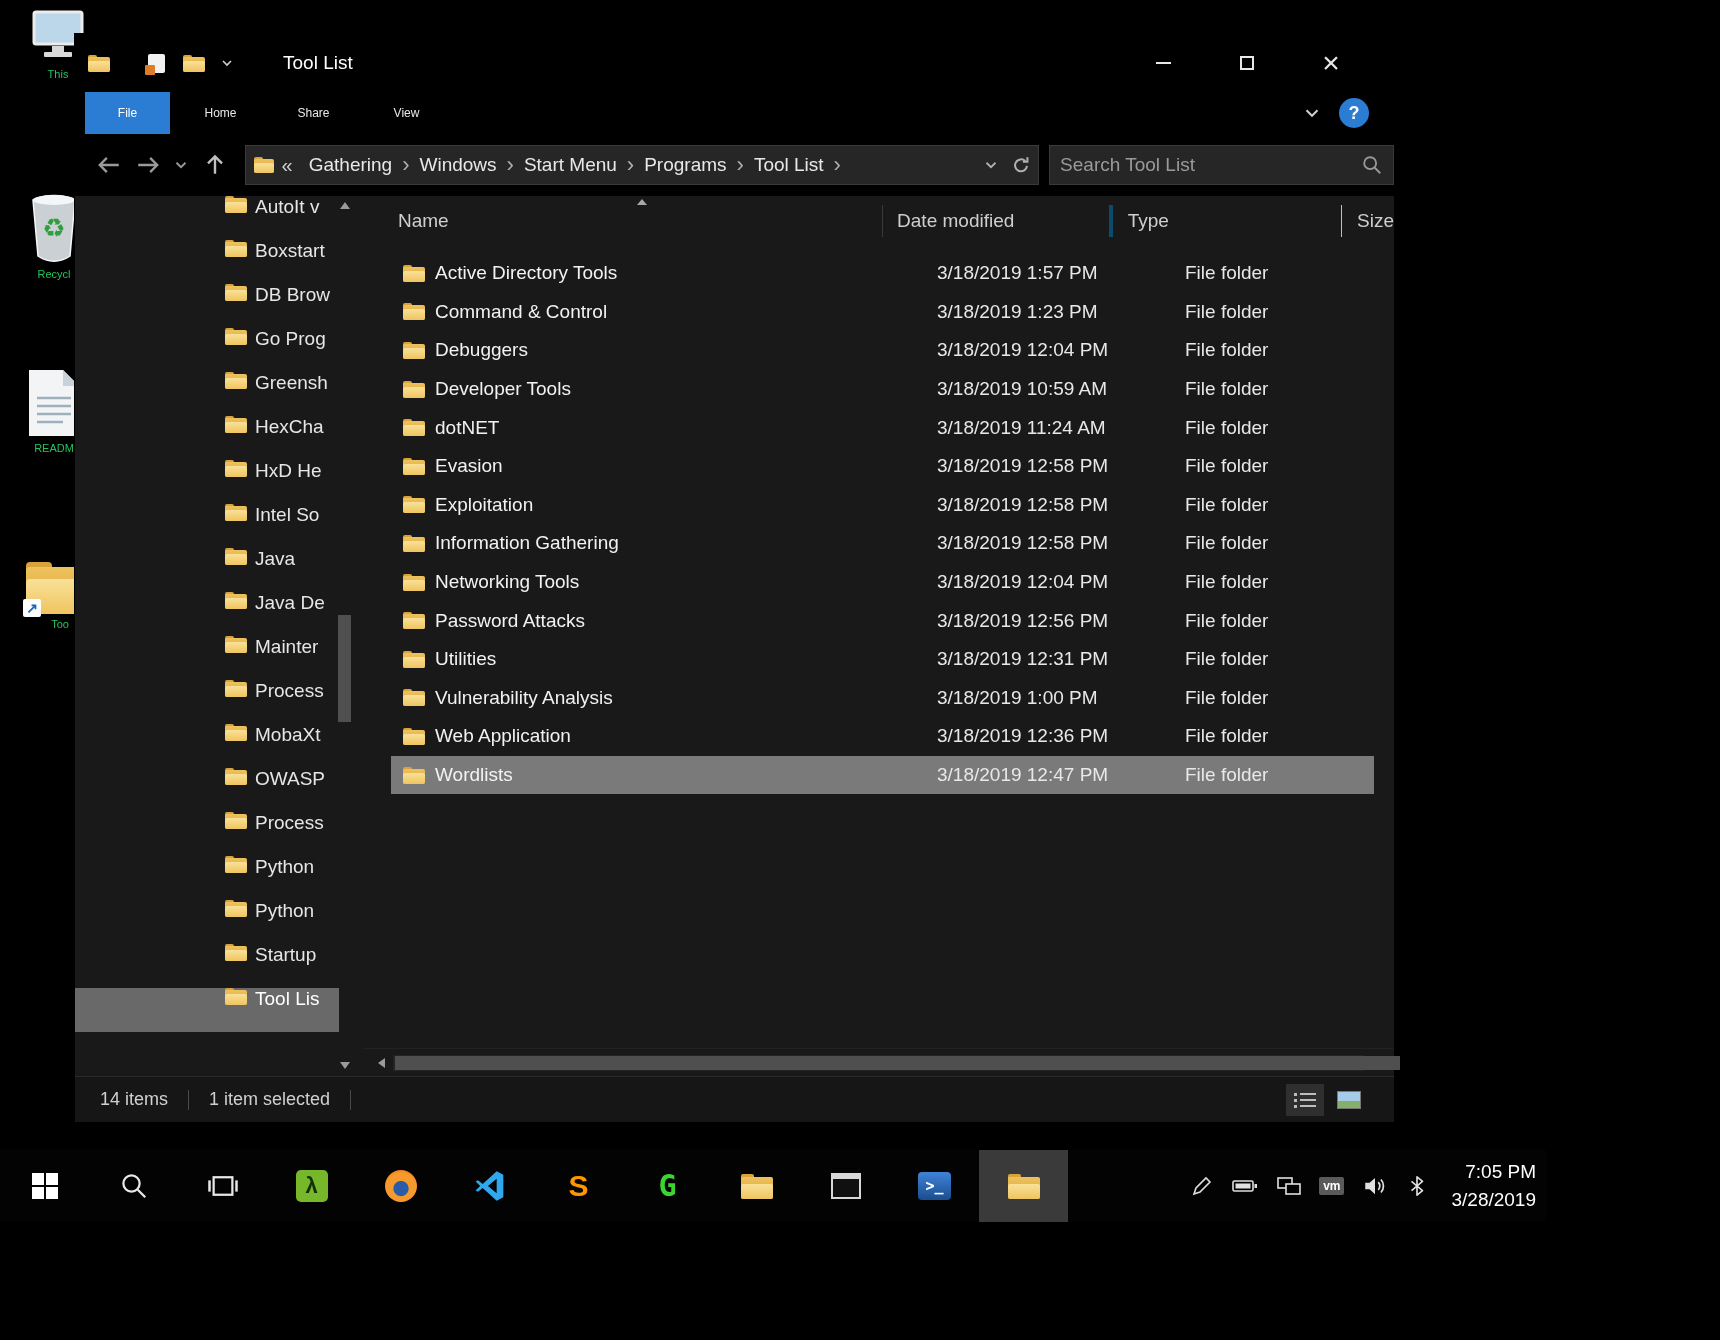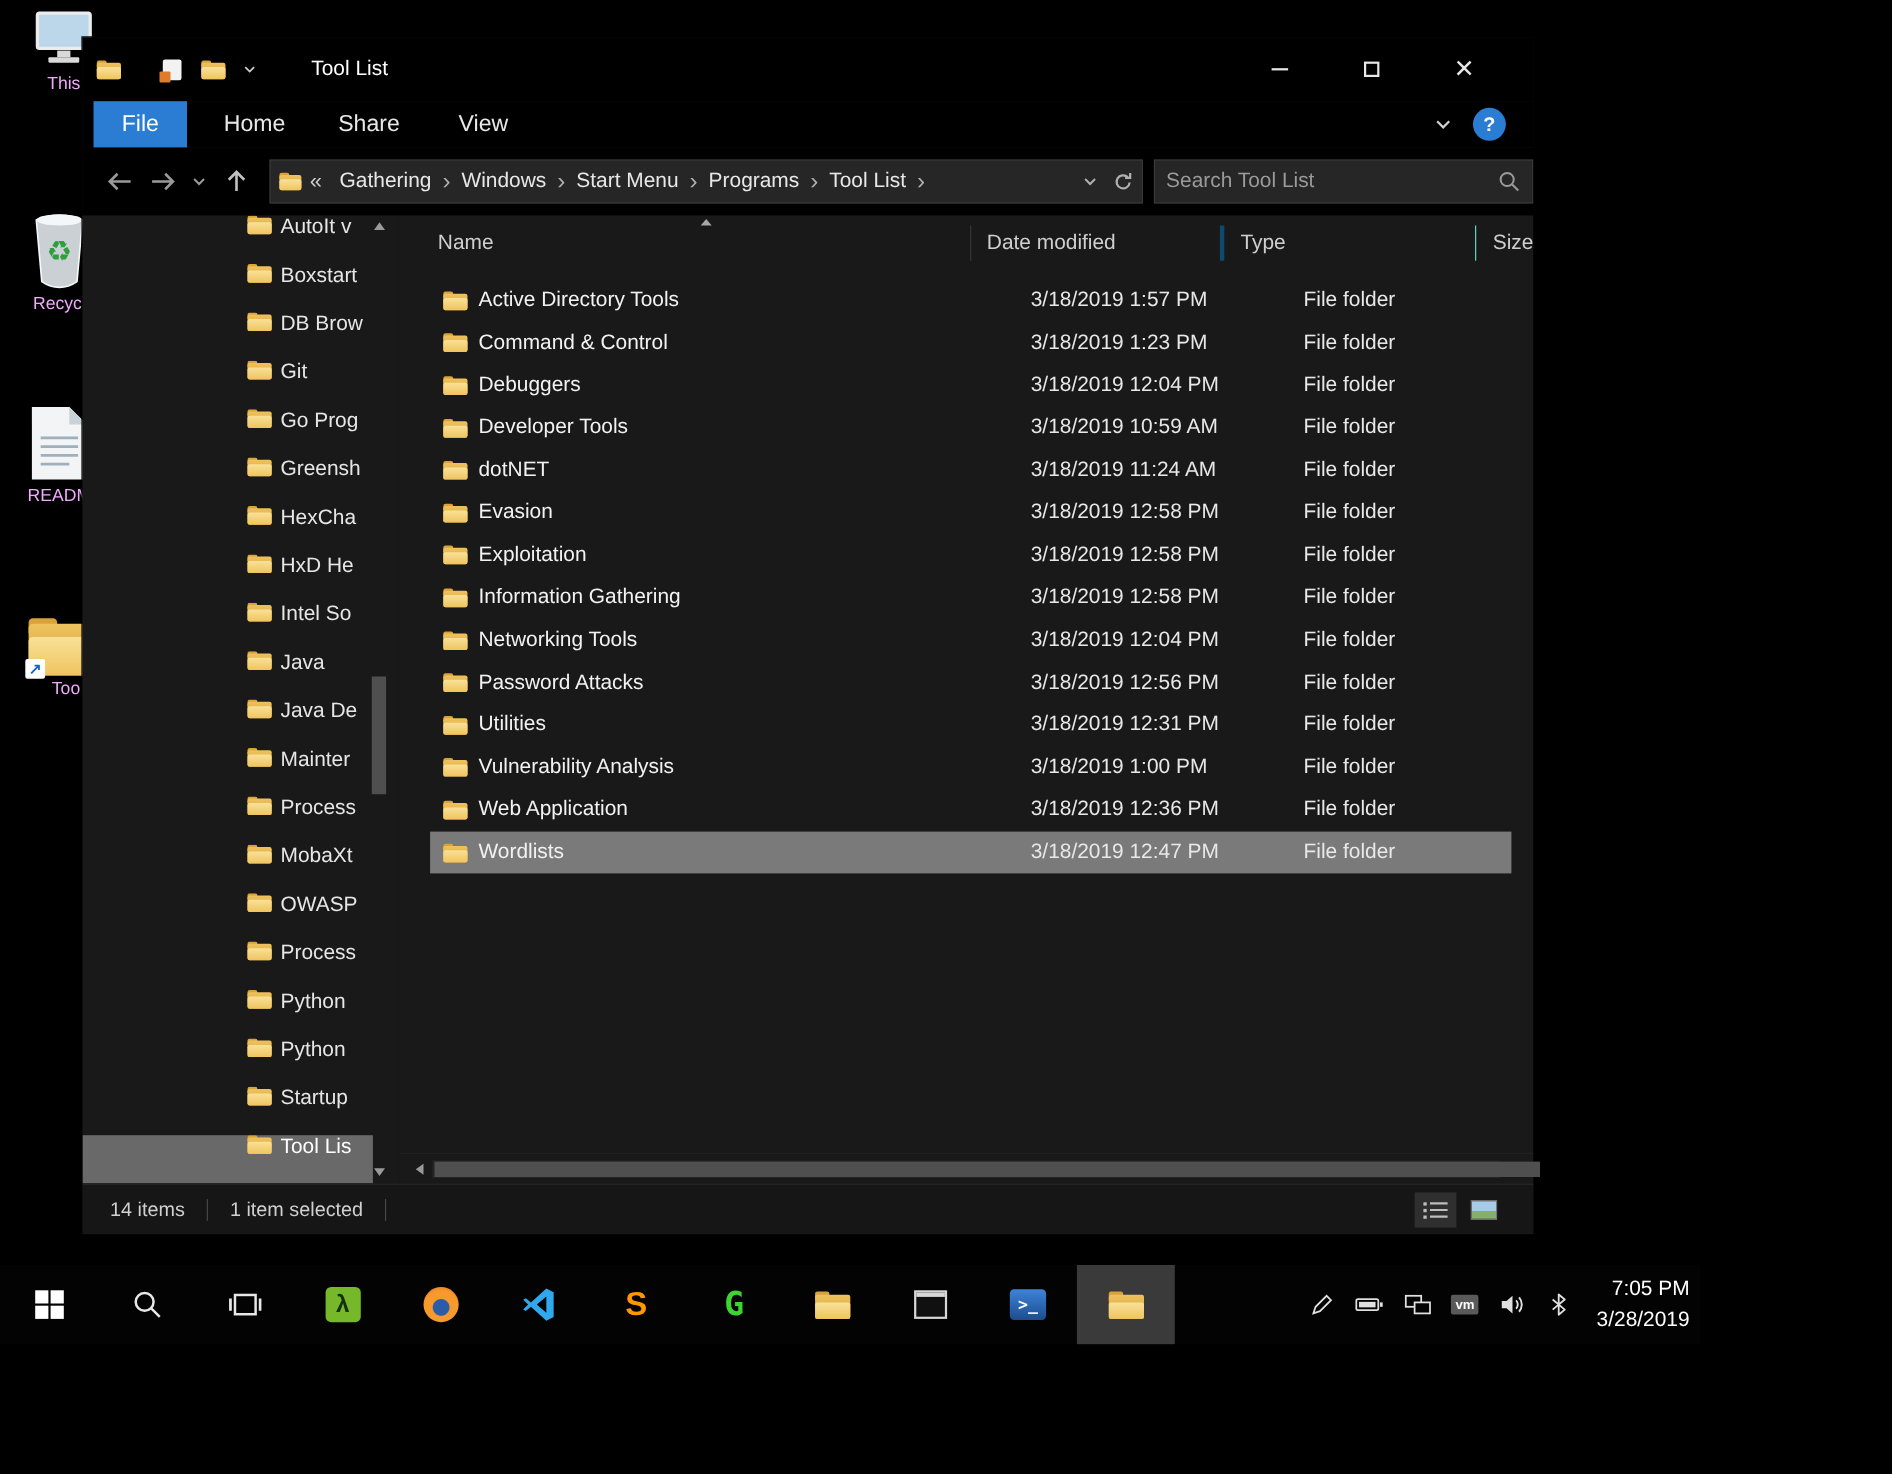--- a/index.html
+++ b/index.html
@@ -17,21 +17,21 @@
   .ficon-tb>.t{width:13px;height:8px}
   .ficon-tb>.b{top:3px}
   .ficon-tb>.f{top:10px}
   .ficon-lg{width:68px;height:52px}
   .ficon-lg>.t{width:26px;height:14px;border-radius:4px 4px 0 0}
   .ficon-lg>.b{top:5px;border-radius:4px}
   .ficon-lg>.f{top:17px;border-radius:4px}
 
   
   .dicon{position:absolute;width:96px;display:flex;flex-direction:column;align-items:center;gap:4px}
-  .dlabel{font-size:16px;color:#f0abfc;text-shadow:0 1px 3px #000;white-space:nowrap}
+  .dlabel{font-size:11px;color:#22c55e;text-shadow:0 1px 3px #000;white-space:nowrap}
   .shortcut{position:absolute;left:-3px;bottom:-3px;width:18px;height:18px;background:#fff;
     border-radius:2px;display:flex;align-items:center;justify-content:center;
     color:#1567c0;font-size:14px;font-weight:bold}
 
   
   .window{position:absolute;left:75px;top:34px;width:1319px;height:1088px;background:#191919;
     display:flex;flex-direction:column;outline:1px solid #000}
 
   .titlebar{height:58px;background:#000;display:flex;align-items:center;padding-left:13px;flex:none}
   .qat{display:flex;align-items:center;gap:18px;margin-left:38px}
@@ -39,21 +39,21 @@
   .qicon-prop::after{content:"";position:absolute;left:-3px;bottom:-2px;width:10px;height:10px;background:#e07b2a;border-radius:1px}
   .qat-chev{margin-left:-4px}
   .wtitle{margin-left:48px;font-size:19px;color:#fff}
   .caption{position:absolute;right:28px;top:0;height:58px;display:flex}
   .cap-btn{width:70px;height:58px;display:flex;align-items:center;justify-content:center;margin-left:14px}
   .min-bar{width:15px;height:2px;background:#e8e8e8}
   .max-box{width:14px;height:14px;border:2px solid #e8e8e8}
   .close-x{font-size:30px;line-height:1;color:#e8e8e8}
 
   .ribbon{height:42px;background:#000;display:flex;align-items:stretch;padding-left:10px;position:relative;flex:none}
-  .rtab{width:85px;display:flex;align-items:center;justify-content:center;font-size:21px;color:#e8e8e8;margin-right:19px}
+  .rtab{width:85px;display:flex;align-items:center;justify-content:center;font-size:12px;color:#e8e8e8;margin-right:8px}
   .rtab.file{background:#2b7cd3;color:#fff}
   .ribbon-right{position:absolute;right:25px;top:0;height:42px;display:flex;align-items:center;gap:16px}
   .help-circle{width:30px;height:30px;border-radius:50%;background:#2b7cd3;color:#fff;font-size:18px;
     display:flex;align-items:center;justify-content:center;font-weight:bold}
 
   .navbar{height:62px;background:#000;display:flex;align-items:center;padding-left:14px;flex:none}
   .nav-btn{width:42px;height:42px;display:flex;align-items:center;justify-content:center}
   .nav-btn.narrow{width:30px}
   .addr{height:40px;background:#262626;border:1px solid #3a3a3a;display:flex;align-items:center;
     margin-left:10px;width:850px;padding:0 8px;position:relative}
@@ -315,28 +315,20 @@
             <i class="f"></i>
           </span>
           <span>DB Brow</span>
         </div>
       <div class="titem">
           <span class="ficon">
             <i class="t"></i>
             <i class="b"></i>
             <i class="f"></i>
           </span>
-          <span>Git</span>
-        </div>
-      <div class="titem">
-          <span class="ficon">
-            <i class="t"></i>
-            <i class="b"></i>
-            <i class="f"></i>
-          </span>
           <span>Go Prog</span>
         </div>
       <div class="titem">
           <span class="ficon">
             <i class="t"></i>
             <i class="b"></i>
             <i class="f"></i>
           </span>
           <span>Greensh</span>
         </div>

